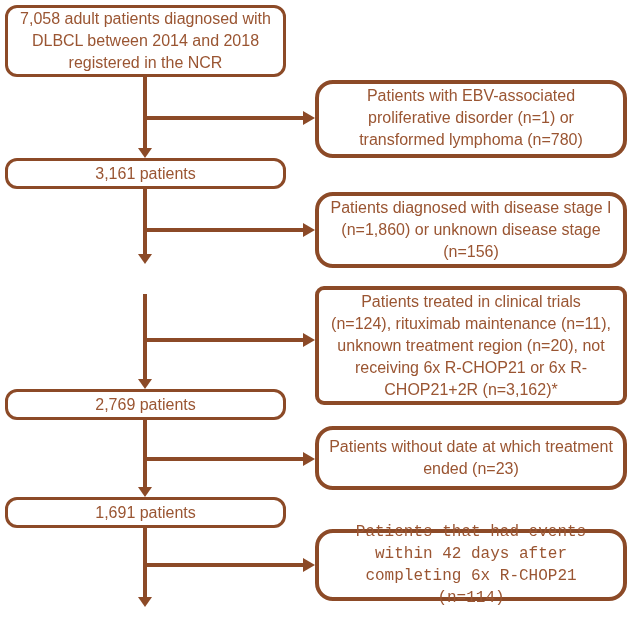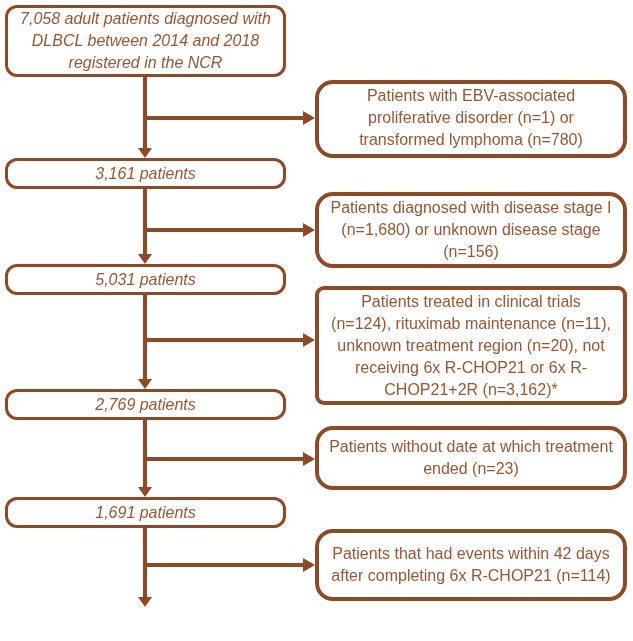--- a/index.html
+++ b/index.html
@@ -28,21 +28,20 @@
     color: var(--text);
   }
   .mbox {
     left: 5px;
     width: 281px;
     border: 3px solid var(--line);
     border-radius: 12px;
     font-size: 16px;
     line-height: 22px;
     padding: 2px 6px;
-    font-style: italic;
   }
   .rbox {
     left: 315px;
     width: 312px;
     border: 4px solid var(--line);
     border-radius: 18px;
     font-size: 16px;
     line-height: 22px;
     padding: 3px 10px;
   }
@@ -80,43 +79,40 @@
 <body>
 
 <div class="diagram">
 
   <div class="box mbox" style="top:5px; height:72px;">
     <span>7,058 adult patients diagnosed with DLBCL between 2014 and 2018 registered in the NCR</span>
   </div>
   <div class="box mbox" style="top:158px; height:31px;">
     <span>3,161 patients</span>
   </div>
-  <div class="box mbox" style="top:264px; height:31px;">
-    <span>5,031 patients</span>
-  </div>
   <div class="box mbox" style="top:389px; height:31px;">
     <span>2,769 patients</span>
   </div>
   <div class="box mbox" style="top:497px; height:31px;">
     <span>1,691 patients</span>
   </div>
 
   <div class="box rbox" style="top:80px; height:78px;align-items:flex-end;">
     <span>Patients with EBV-associated proliferative disorder (n=1) or transformed lymphoma (n=780)</span>
   </div>
   <div class="box rbox" style="top:192px; height:76px;">
-    <span>Patients diagnosed with disease stage I (n=1,680) or unknown disease stage (n=156)</span>
+    <span>Patients diagnosed with disease stage I (n=1,860) or unknown disease stage (n=156)</span>
   </div>
   <div class="box rbox" style="top:286px; height:119px;border-radius:9px;">
     <span>Patients treated in clinical trials (n=124), rituximab maintenance (n=11), unknown treatment region (n=20), not receiving 6x R-CHOP21 or 6x R-CHOP21+2R (n=3,162)*</span>
   </div>
   <div class="box rbox" style="top:426px; height:64px;">
     <span>Patients without date at which treatment ended (n=23)</span>
   </div>
-  <div class="box rbox" style="top:529px; height:72px;">
+  <div class="box rbox" style="top:529px; height:72px;font-family:Liberation Mono, monospace;">
     <span>Patients that had events within 42 days after completing 6x R-CHOP21 (n=114)</span>
   </div>
 
   <div class="vline" style="top:76px; height:72px;"></div>
   <div class="arrow-down" style="top:148px;"></div>
 
   <div class="vline" style="top:188px; height:66px;"></div>
   <div class="arrow-down" style="top:254px;"></div>
 
   <div class="vline" style="top:294px; height:85px;"></div>

